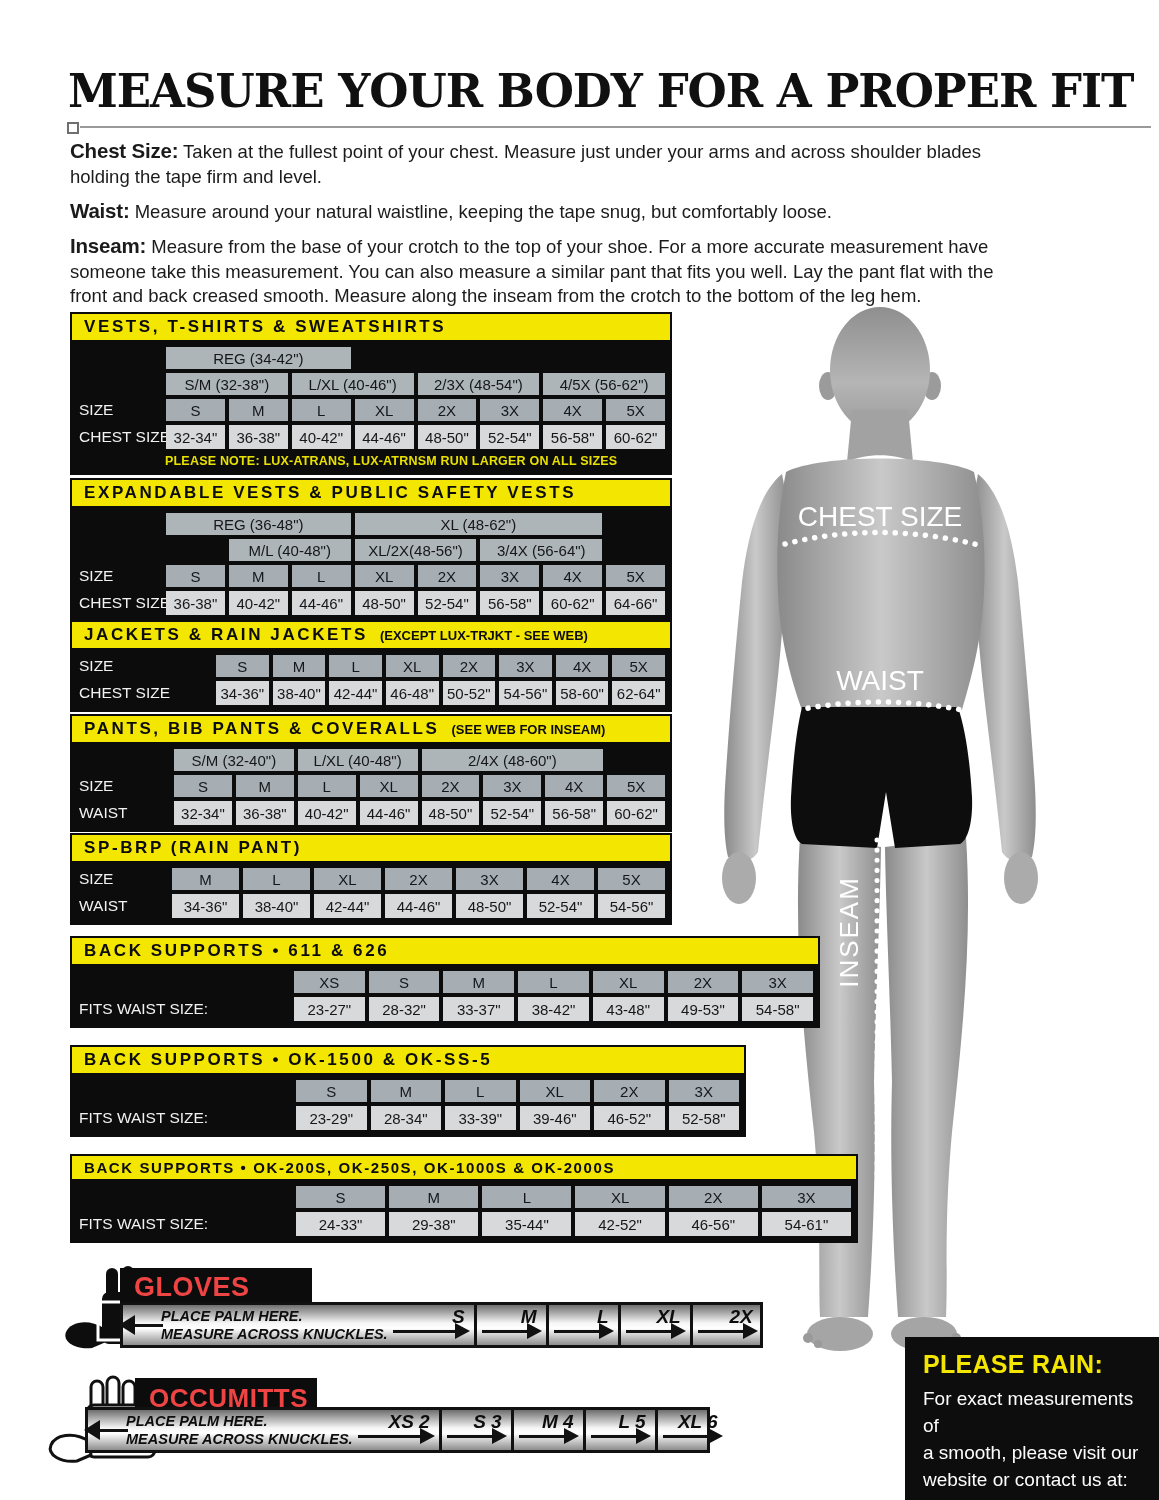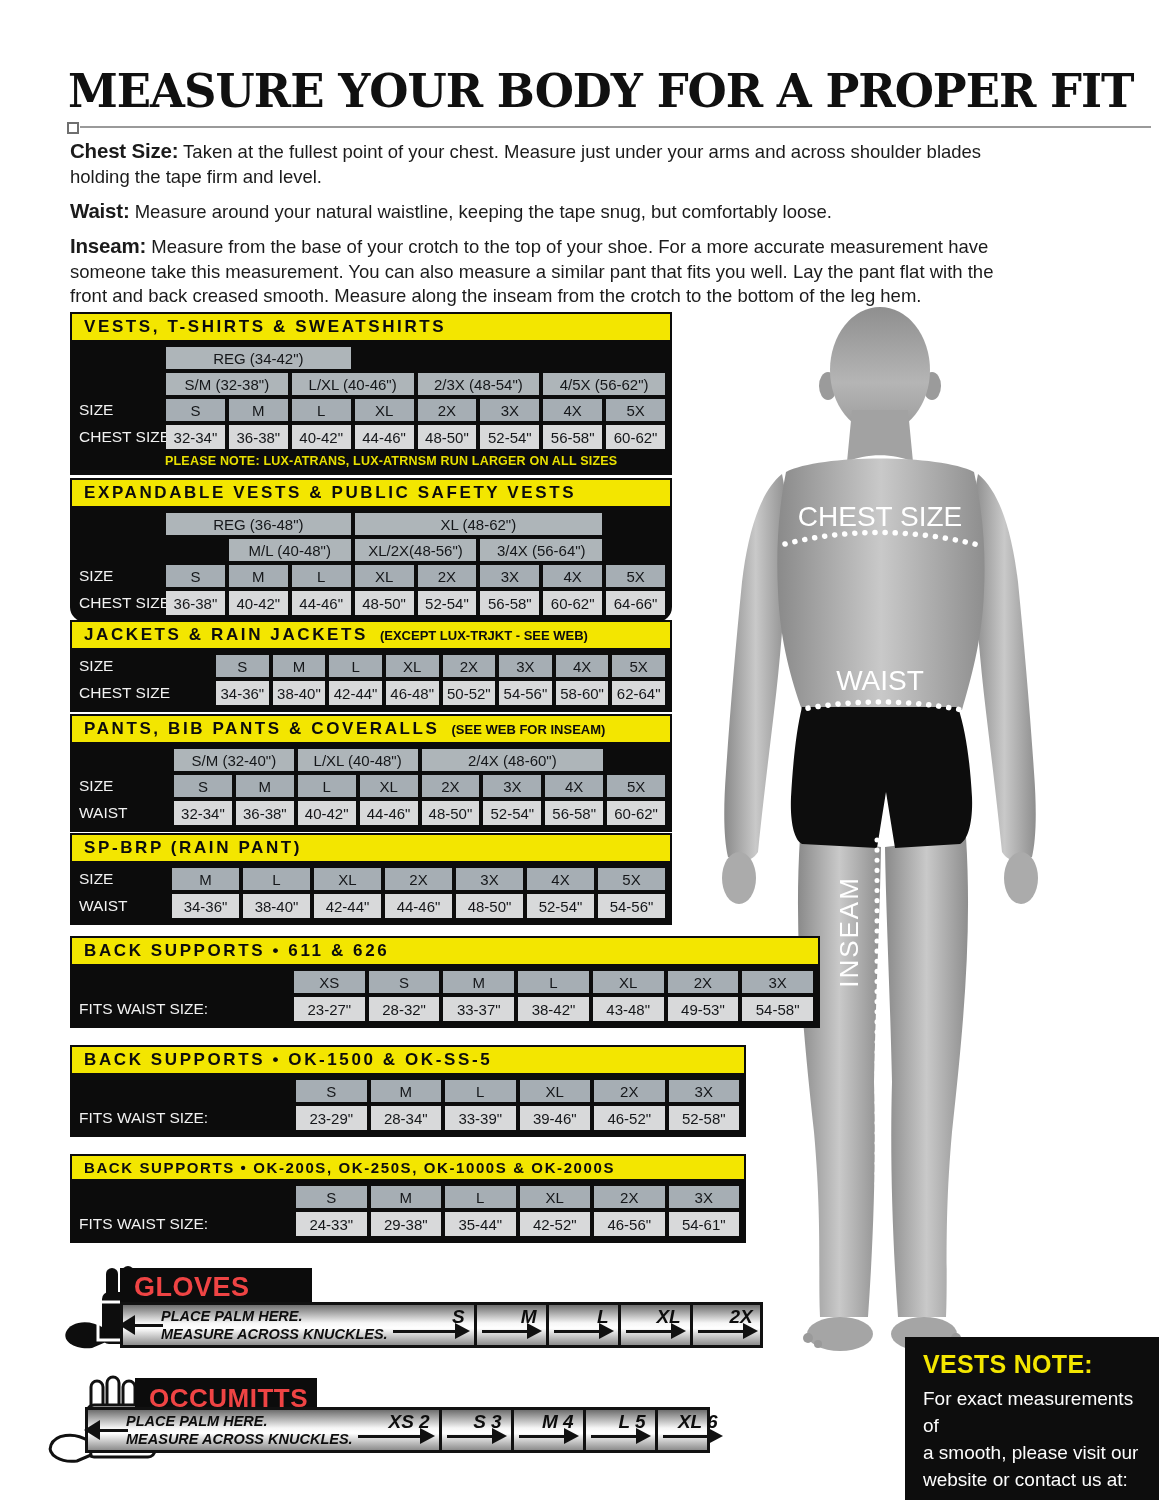--- a/index.html
+++ b/index.html
@@ -157,21 +157,21 @@
         <div class="st-cell st-value" style="grid-area: 4 / 3;">36-38"</div>
         <div class="st-cell st-value" style="grid-area: 4 / 4;">40-42"</div>
         <div class="st-cell st-value" style="grid-area: 4 / 5;">44-46"</div>
         <div class="st-cell st-value" style="grid-area: 4 / 6;">48-50"</div>
         <div class="st-cell st-value" style="grid-area: 4 / 7;">52-54"</div>
         <div class="st-cell st-value" style="grid-area: 4 / 8;">56-58"</div>
         <div class="st-cell st-value" style="grid-area: 4 / 9;">60-62"</div>
       </div>
       <div class="st-note">PLEASE NOTE: LUX-ATRANS, LUX-ATRNSM RUN LARGER ON ALL SIZES</div>
     </div>
-  <div class="sizetable" style="top: 478px; width: 602px; border-radius: 15px;">
+  <div class="sizetable" style="top: 478px; width: 602px;">
       <div class="st-title">
         <div class="st-title-text">EXPANDABLE VESTS &amp; PUBLIC SAFETY VESTS</div>
       </div>
       <div class="st-grid" style="grid-template-columns: 90px repeat(8, 1fr);">
         <div class="st-cell st-band" style="grid-area: 1 / 2 / auto / span 3;">REG (36-48")</div>
         <div class="st-cell st-band" style="grid-area: 1 / 5 / auto / span 4;">XL (48-62")</div>
         <div class="st-cell st-band" style="grid-area: 2 / 3 / auto / span 2;">M/L (40-48")</div>
         <div class="st-cell st-band" style="grid-area: 2 / 5 / auto / span 2;">XL/2X(48-56")</div>
         <div class="st-cell st-band" style="grid-area: 2 / 7 / auto / span 2;">3/4X (56-64")</div>
         <div class="st-label" style="grid-area: 3 / 1;">SIZE</div>
@@ -309,21 +309,21 @@
         <div class="st-cell st-size" style="grid-area: 1 / 7;">3X</div>
         <div class="st-label" style="grid-area: 2 / 1;">FITS WAIST SIZE:</div>
         <div class="st-cell st-value" style="grid-area: 2 / 2;">23-29"</div>
         <div class="st-cell st-value" style="grid-area: 2 / 3;">28-34"</div>
         <div class="st-cell st-value" style="grid-area: 2 / 4;">33-39"</div>
         <div class="st-cell st-value" style="grid-area: 2 / 5;">39-46"</div>
         <div class="st-cell st-value" style="grid-area: 2 / 6;">46-52"</div>
         <div class="st-cell st-value" style="grid-area: 2 / 7;">52-58"</div>
       </div>
     </div>
-  <div class="sizetable" style="top: 1154px; width: 676px; text-align: center;">
+  <div class="sizetable" style="top: 1154px; width: 788px; text-align: center;">
       <div class="st-title st-title--small">
         <div class="st-title-text">BACK SUPPORTS • OK-200S, OK-250S, OK-1000S &amp; OK-2000S</div>
       </div>
       <div class="st-grid" style="grid-template-columns: 220px repeat(6, 1fr);">
         <div class="st-label" style="grid-area: 1 / 1;"></div>
         <div class="st-cell st-size" style="grid-area: 1 / 2;">S</div>
         <div class="st-cell st-size" style="grid-area: 1 / 3;">M</div>
         <div class="st-cell st-size" style="grid-area: 1 / 4;">L</div>
         <div class="st-cell st-size" style="grid-area: 1 / 5;">XL</div>
         <div class="st-cell st-size" style="grid-area: 1 / 6;">2X</div>
@@ -415,21 +415,21 @@
           <div class="seg-arrow"></div>
         </div>
         <div class="seg">
           <div class="seg-label">XL  6</div>
           <div class="seg-arrow"></div>
         </div>
       </div>
   </div>
 
   <div class="pleasenote">
-    <div class="pn-head">VESTS NOTE:</div>
+    <div class="pn-head">PLEASE RAIN:</div>
     <div id="pn-lines">
         <div class="pn-line">For exact measurements of</div>
         <div class="pn-line">a smooth, please visit our</div>
         <div class="pn-line">website or contact us at:</div>
       </div>
 
   </div>
 
 </div>
 

